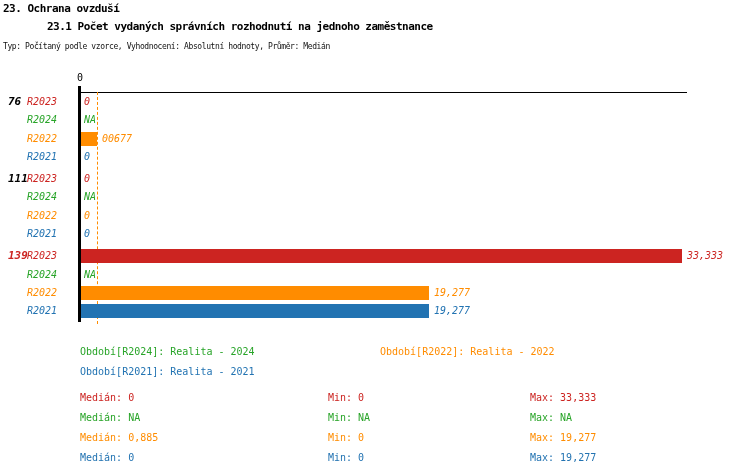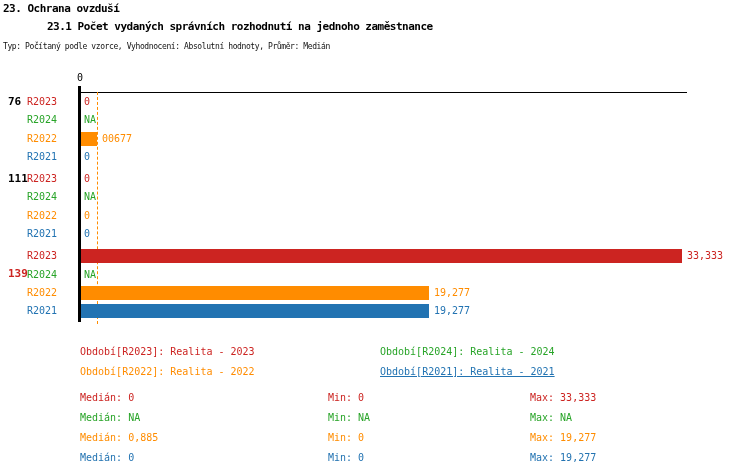--- a/index.html
+++ b/index.html
@@ -17,21 +17,21 @@
   }
   .meta{
     left:3px;top:42px;font-size:8px;letter-spacing:-0.4px;white-space:pre;color:#111;
   }
   .tick0{
     left:74px;top:72px;width:12px;text-align:center;font-size:10px;line-height:12px;
   }
   .hline{left:80px;top:92px;width:607px;height:1px;background:#000;}
   .vaxis{left:78px;top:86px;width:3px;height:236px;background:#000;}
   .medline{left:96px;top:92px;width:0;height:232px;border-left:1px dashed #FF8C00;}
-  #rows{position:absolute;left:0;top:93px;width:750px;}
+  #rows{position:absolute;left:0;top:93px;width:750px;font-style:italic;}
   .group{position:relative;margin-bottom:4px;}
   .row{position:relative;height:18.3px;}
   .glabel{position:absolute;left:8px;top:2px;font-size:11px;font-weight:bold;line-height:13px;white-space:pre;}
   .slabel{position:absolute;left:0;top:3px;width:57px;text-align:right;font-size:10px;line-height:12px;white-space:pre;}
   .bar{position:absolute;top:2px;height:14px;}
   .vlabel{position:absolute;top:3px;font-size:10px;line-height:12px;white-space:pre;}
   #legend{
     position:absolute;left:80px;top:341px;width:620px;
     display:grid;grid-template-columns:300px 1fr;grid-auto-rows:20px;align-items:center;
     font-size:10px;white-space:pre;
@@ -89,35 +89,35 @@
         <span class="slabel" style="color: rgb(255, 140, 0);">R2022</span>
         <span class="vlabel" style="left: 84px; color: rgb(255, 140, 0);">0</span>
       </div>
       <div class="row">
         <span class="slabel" style="color: rgb(34, 115, 178);">R2021</span>
         <span class="vlabel" style="left: 84px; color: rgb(34, 115, 178);">0</span>
       </div>
     </div>
     <div class="group">
       <div class="row">
-        <span class="glabel" style="color: rgb(204, 36, 33); margin-top: 18px;">139</span>
+        <span class="glabel" style="color: rgb(204, 36, 33);">139</span>
         <span class="slabel" style="color: rgb(204, 36, 33);">R2023</span>
         <div class="bar" style="left: 81px; width: 601px; background: rgb(204, 36, 33);"></div>
         <span class="vlabel" style="left: 687px; color: rgb(204, 36, 33);">33,333</span>
       </div>
       <div class="row">
         <span class="slabel" style="color: rgb(40, 164, 40);">R2024</span>
         <span class="vlabel" style="left: 84px; color: rgb(40, 164, 40);">NA</span>
       </div>
       <div class="row">
         <span class="slabel" style="color: rgb(255, 140, 0);">R2022</span>
         <div class="bar" style="left: 81px; width: 348px; background: rgb(255, 140, 0);"></div>
         <span class="vlabel" style="left: 434px; color: rgb(255, 140, 0);">19,277</span>
       </div>
       <div class="row">
         <span class="slabel" style="color: rgb(34, 115, 178);">R2021</span>
         <div class="bar" style="left: 81px; width: 348px; background: rgb(34, 115, 178);"></div>
         <span class="vlabel" style="left: 434px; color: rgb(34, 115, 178);">19,277</span>
       </div>
     </div>
   </div>
-<div id="legend"><span style="color: rgb(204, 36, 33);">Období[R2023]: Realita - 2023</span><span style="color: rgb(40, 164, 40);">Období[R2024]: Realita - 2024</span><span style="color: rgb(255, 140, 0);">Období[R2022]: Realita - 2022</span><span style="color: rgb(34, 115, 178); text-decoration: underline;">Období[R2021]: Realita - 2021</span></div>
+<div id="legend"><span style="color: rgb(40, 164, 40);">Období[R2024]: Realita - 2024</span><span style="color: rgb(255, 140, 0);">Období[R2022]: Realita - 2022</span><span style="color: rgb(34, 115, 178);">Období[R2021]: Realita - 2021</span></div>
 <div id="stats"><span style="color: rgb(204, 36, 33);">Medián: 0</span><span style="color: rgb(204, 36, 33);">Min: 0</span><span style="color: rgb(204, 36, 33);">Max: 33,333</span><span style="color: rgb(40, 164, 40);">Medián: NA</span><span style="color: rgb(40, 164, 40);">Min: NA</span><span style="color: rgb(40, 164, 40);">Max: NA</span><span style="color: rgb(255, 140, 0);">Medián: 0,885</span><span style="color: rgb(255, 140, 0);">Min: 0</span><span style="color: rgb(255, 140, 0);">Max: 19,277</span><span style="color: rgb(34, 115, 178);">Medián: 0</span><span style="color: rgb(34, 115, 178);">Min: 0</span><span style="color: rgb(34, 115, 178);">Max: 19,277</span></div>
 
 </body></html>

